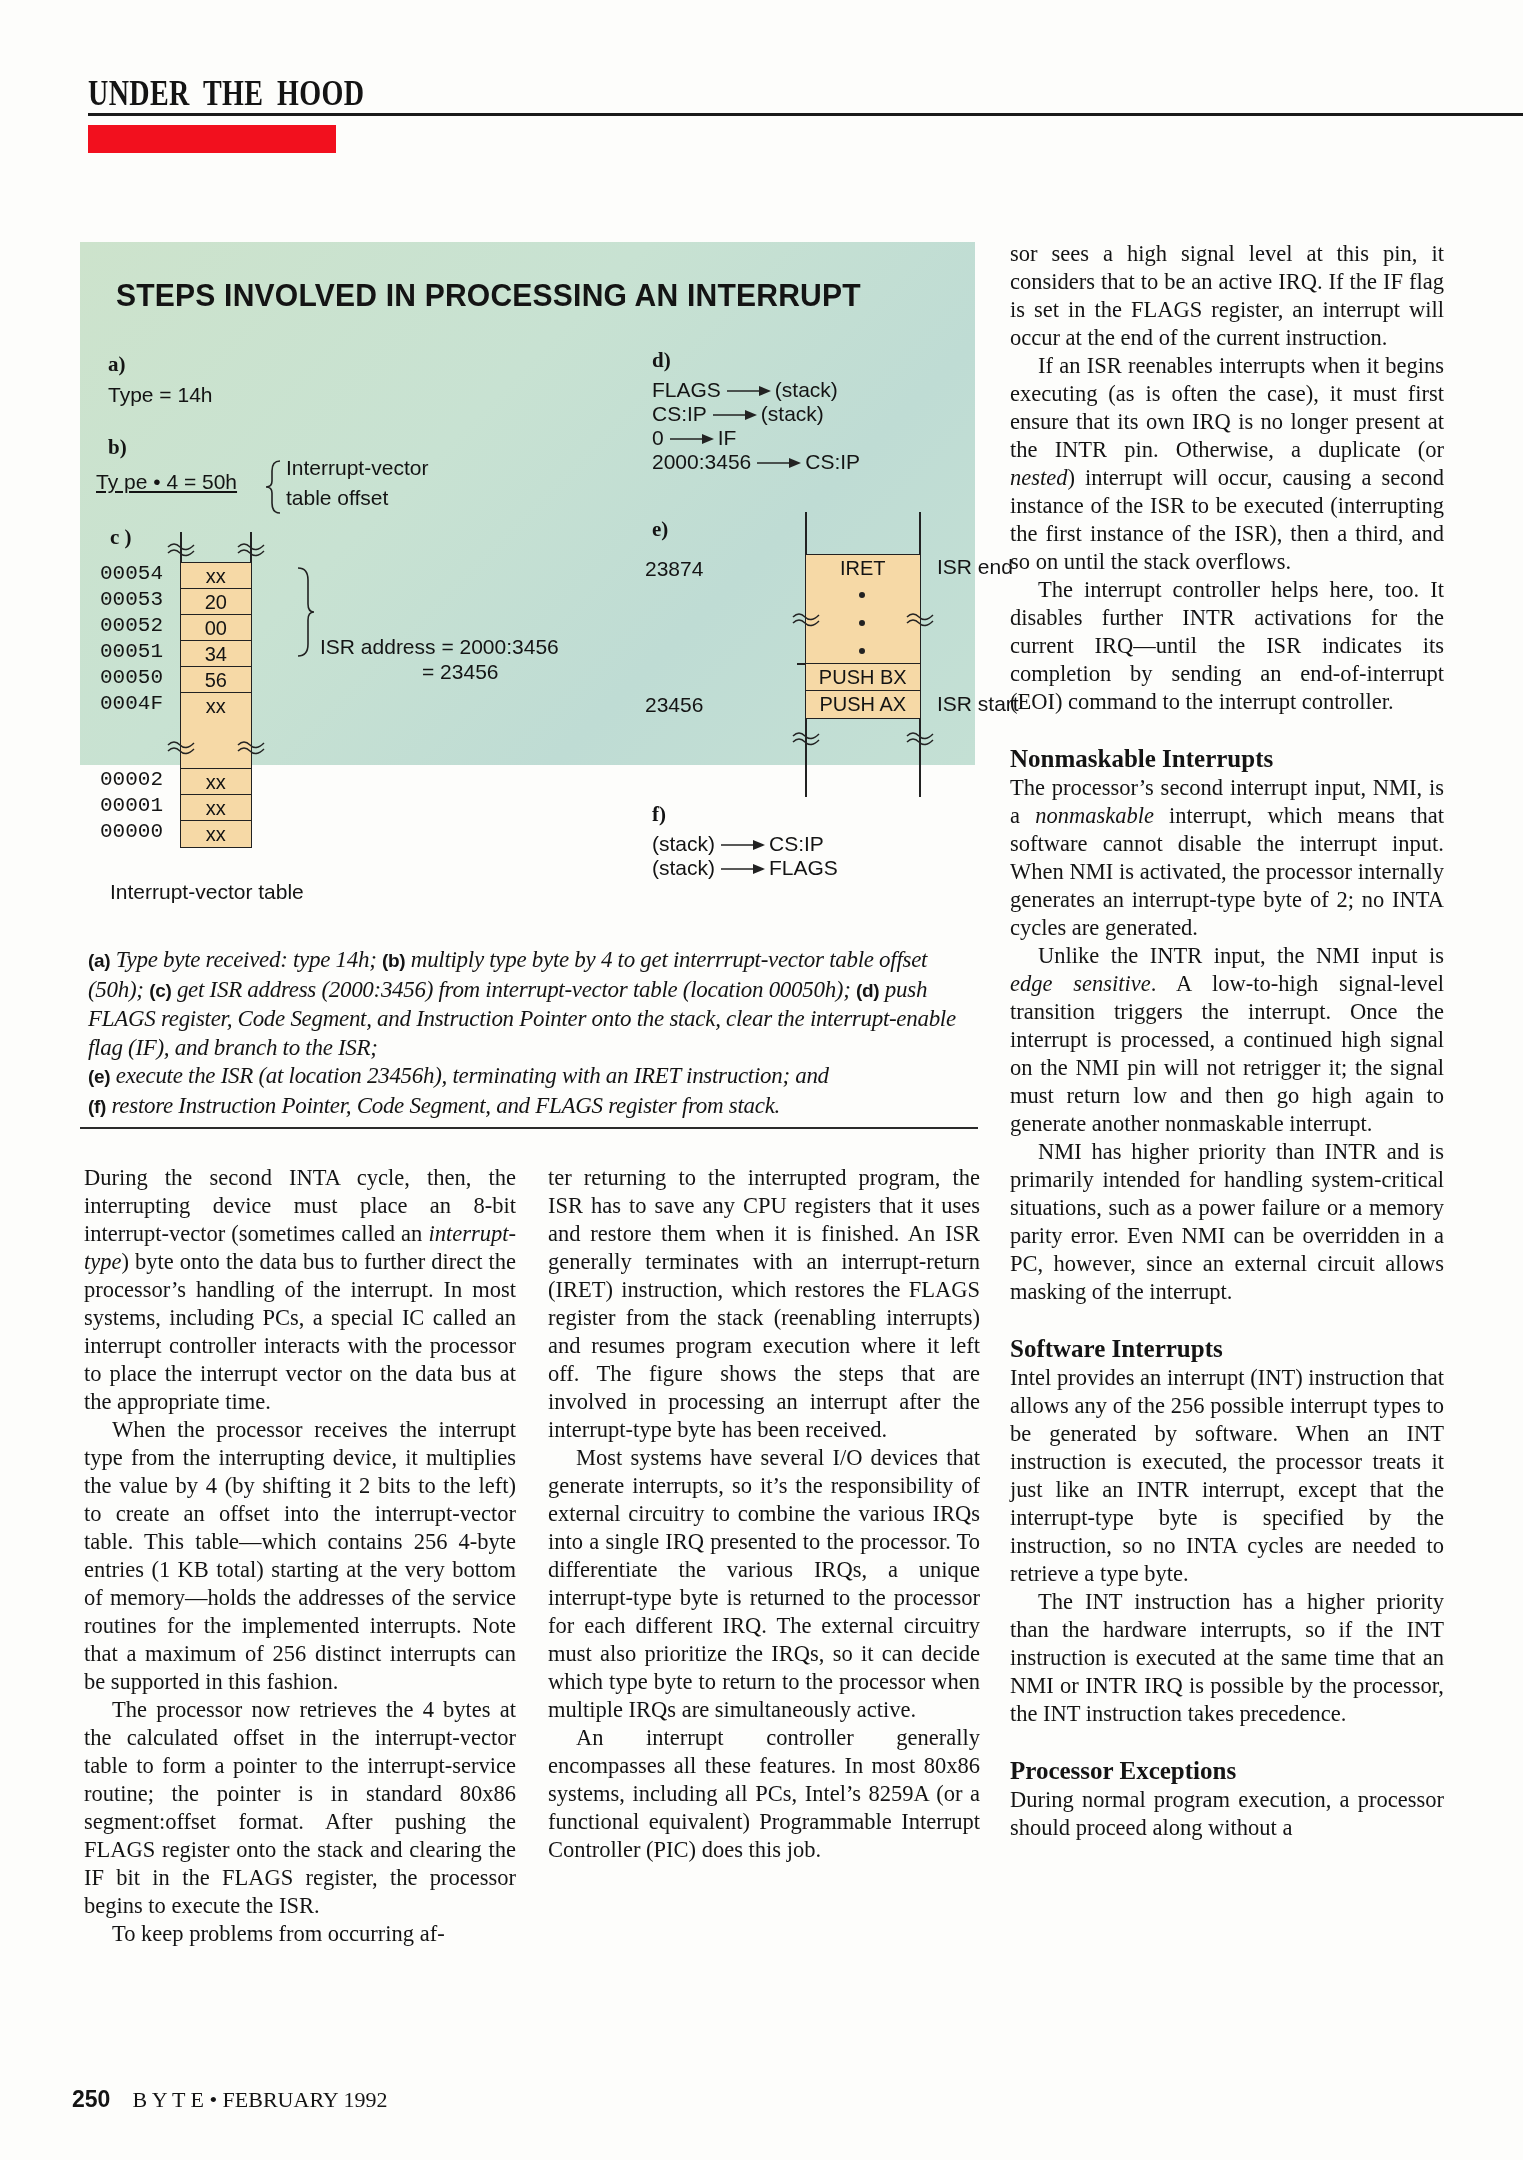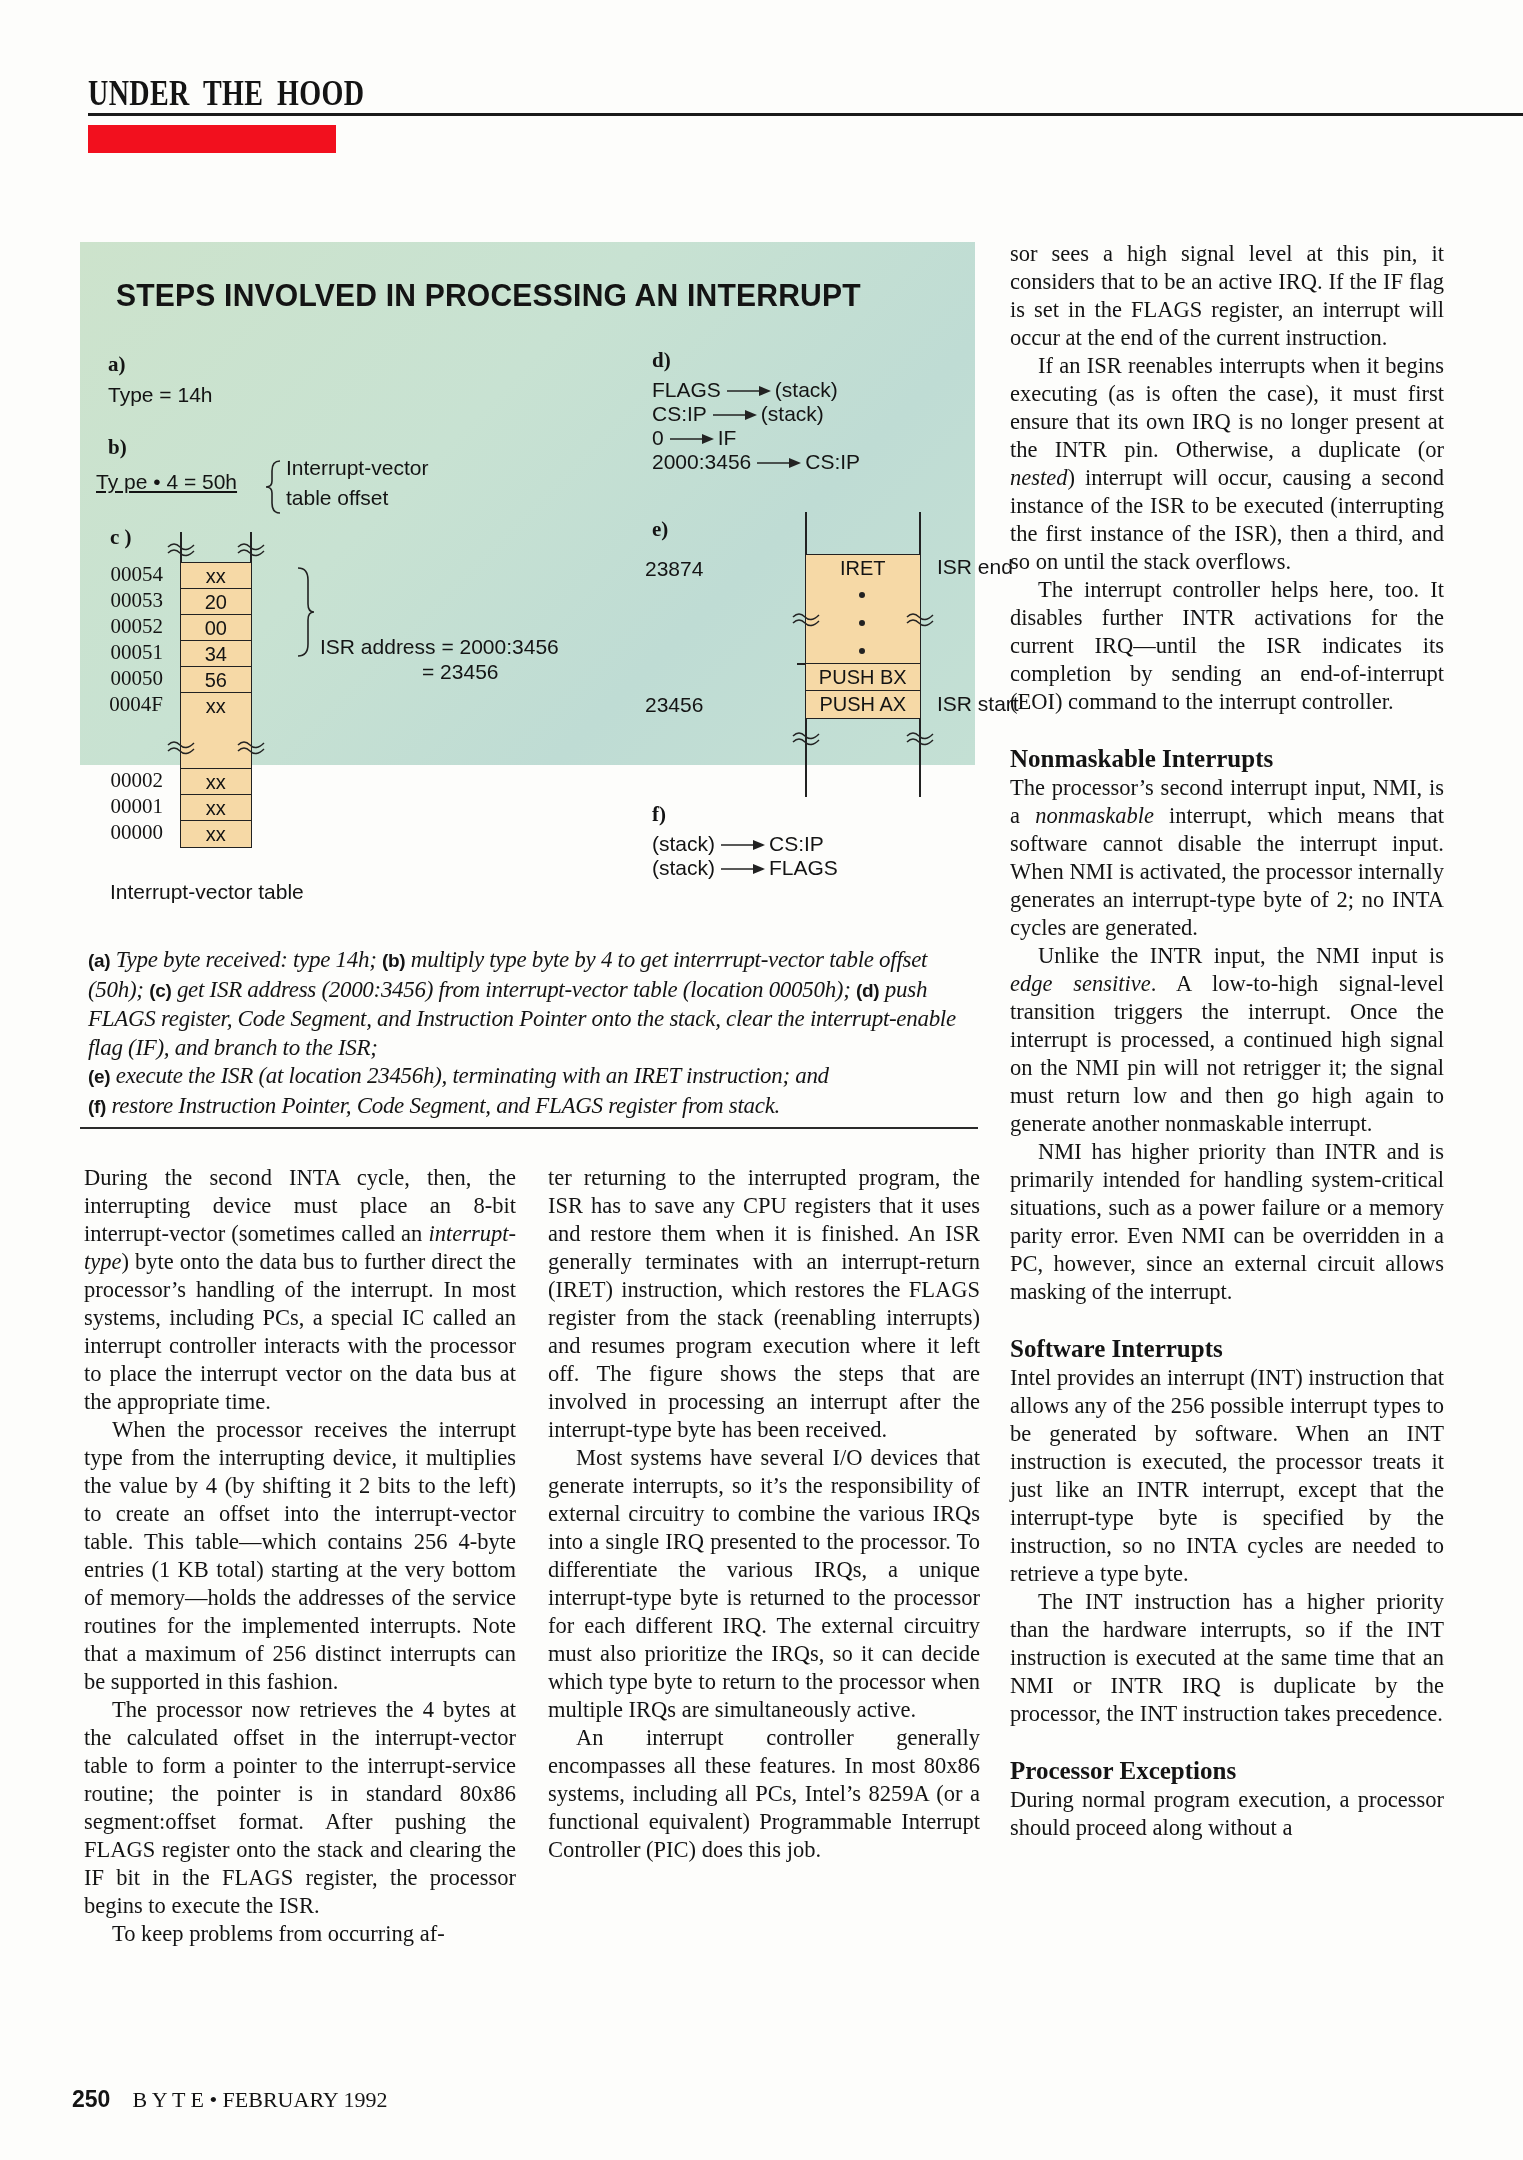--- a/index.html
+++ b/index.html
@@ -11,21 +11,21 @@
   #section-title { left: 88px; top: 72px; font-family: "Liberation Serif", serif; font-weight: bold; font-size: 36px; letter-spacing: 0.5px; transform: scaleX(0.78); transform-origin: left top; word-spacing: 8px; }
   #header-rule { left: 88px; top: 113px; width: 1435px; height: 3px; background: #1a1a1a; }
   #red-bar { left: 88px; top: 125px; width: 248px; height: 28px; background: #f2101e; }
 
   
   #figure { left: 80px; top: 242px; width: 895px; height: 523px; background: linear-gradient(135deg, #cde3cc 0%, #c8e2d2 40%, #bfdcd4 70%, #c4e0d4 100%); }
   #fig-title { left: 36px; top: 36px; font-size: 31px; font-weight: bold; letter-spacing: 0.2px; transform: scaleX(0.97); transform-origin: left top; }
   .fig-txt { font-family: "Liberation Sans", sans-serif; font-size: 21px; color: #141414; white-space: nowrap; }
   .step-lbl { font-family: "Liberation Serif", serif; font-size: 21px; font-weight: bold; color: #141414; }
   .mem-cell { position: absolute; background: #f6d9a6; border: 1.5px solid #222; box-sizing: border-box; text-align: center; font-family: "Liberation Sans", sans-serif; font-size: 20px; line-height: 26px; }
-  .addr { position: absolute; font-family: Liberation Serif, serif; font-size: 21px; text-align: right; width: 95px; }
+  .addr { position: absolute; font-family: Liberation Mono, monospace; font-size: 21px; text-align: right; width: 95px; }
   .fill { position: absolute; background: #f6d9a6; border-left: 1.5px solid #222; border-right: 1.5px solid #222; box-sizing: border-box; }
   .vline { position: absolute; width: 1.5px; background: #222; }
 
   
   #caption { left: 88px; top: 946px; width: 890px; font-family: "Liberation Serif", serif; font-style: italic; font-size: 23px; line-height: 28.5px; letter-spacing: -0.3px; }
   #caption b { font-family: "Liberation Sans", sans-serif; font-style: normal; font-weight: bold; font-size: 19px; }
   #caption-rule { left: 80px; top: 1127px; width: 898px; height: 2px; background: #2a2a2a; }
 
   
   .col { position: absolute; font-family: "Liberation Serif", serif; font-size: 22.5px; line-height: 28px; text-align: justify; hyphens: none; }
@@ -217,21 +217,21 @@
   <h3>Nonmaskable Interrupts</h3>
   <div id="right-nmi">
       <p class="noind"><span>The processor’s second interrupt input, NMI, is a </span><em>nonmaskable</em><span> interrupt, which means that software cannot disable the interrupt input. When NMI is activated, the processor internally generates an interrupt-type byte of 2; no INTA cycles are generated.</span></p>
       <p><span>Unlike the INTR input, the NMI input is </span><em>edge sensitive</em><span>. A low-to-high signal-level transition triggers the interrupt. Once the interrupt is processed, a continued high signal on the NMI pin will not retrigger it; the signal must return low and then go high again to generate another nonmaskable interrupt.</span></p>
       <p><span>NMI has higher priority than INTR and is primarily intended for handling system-critical situations, such as a power failure or a memory parity error. Even NMI can be overridden in a PC, however, since an external circuit allows masking of the interrupt.</span></p>
     </div>
   <div class="gap"></div>
   <h3>Software Interrupts</h3>
   <div id="right-sw">
       <p class="noind"><span>Intel provides an interrupt (INT) instruction that allows any of the 256 possible interrupt types to be generated by software. When an INT instruction is executed, the processor treats it just like an INTR interrupt, except that the interrupt-type byte is specified by the instruction, so no INTA cycles are needed to retrieve a type byte.</span></p>
-      <p><span>The INT instruction has a higher priority than the hardware interrupts, so if the INT instruction is executed at the same time that an NMI or INTR IRQ is duplicate by the processor, the INT instruction takes precedence.</span></p>
+      <p><span>The INT instruction has a higher priority than the hardware interrupts, so if the INT instruction is executed at the same time that an NMI or INTR IRQ is possible by the processor, the INT instruction takes precedence.</span></p>
     </div>
   <div class="gap"></div>
   <h3>Processor Exceptions</h3>
   <div id="right-exc">
       <p class="noind"><span>During normal program execution, a processor should proceed along without a</span></p>
     </div>
 </div>
 
 <div id="footer" class="abs">
   <span id="page-num">250</span><span id="pub">B Y T E  •  FEBRUARY 1992</span>

